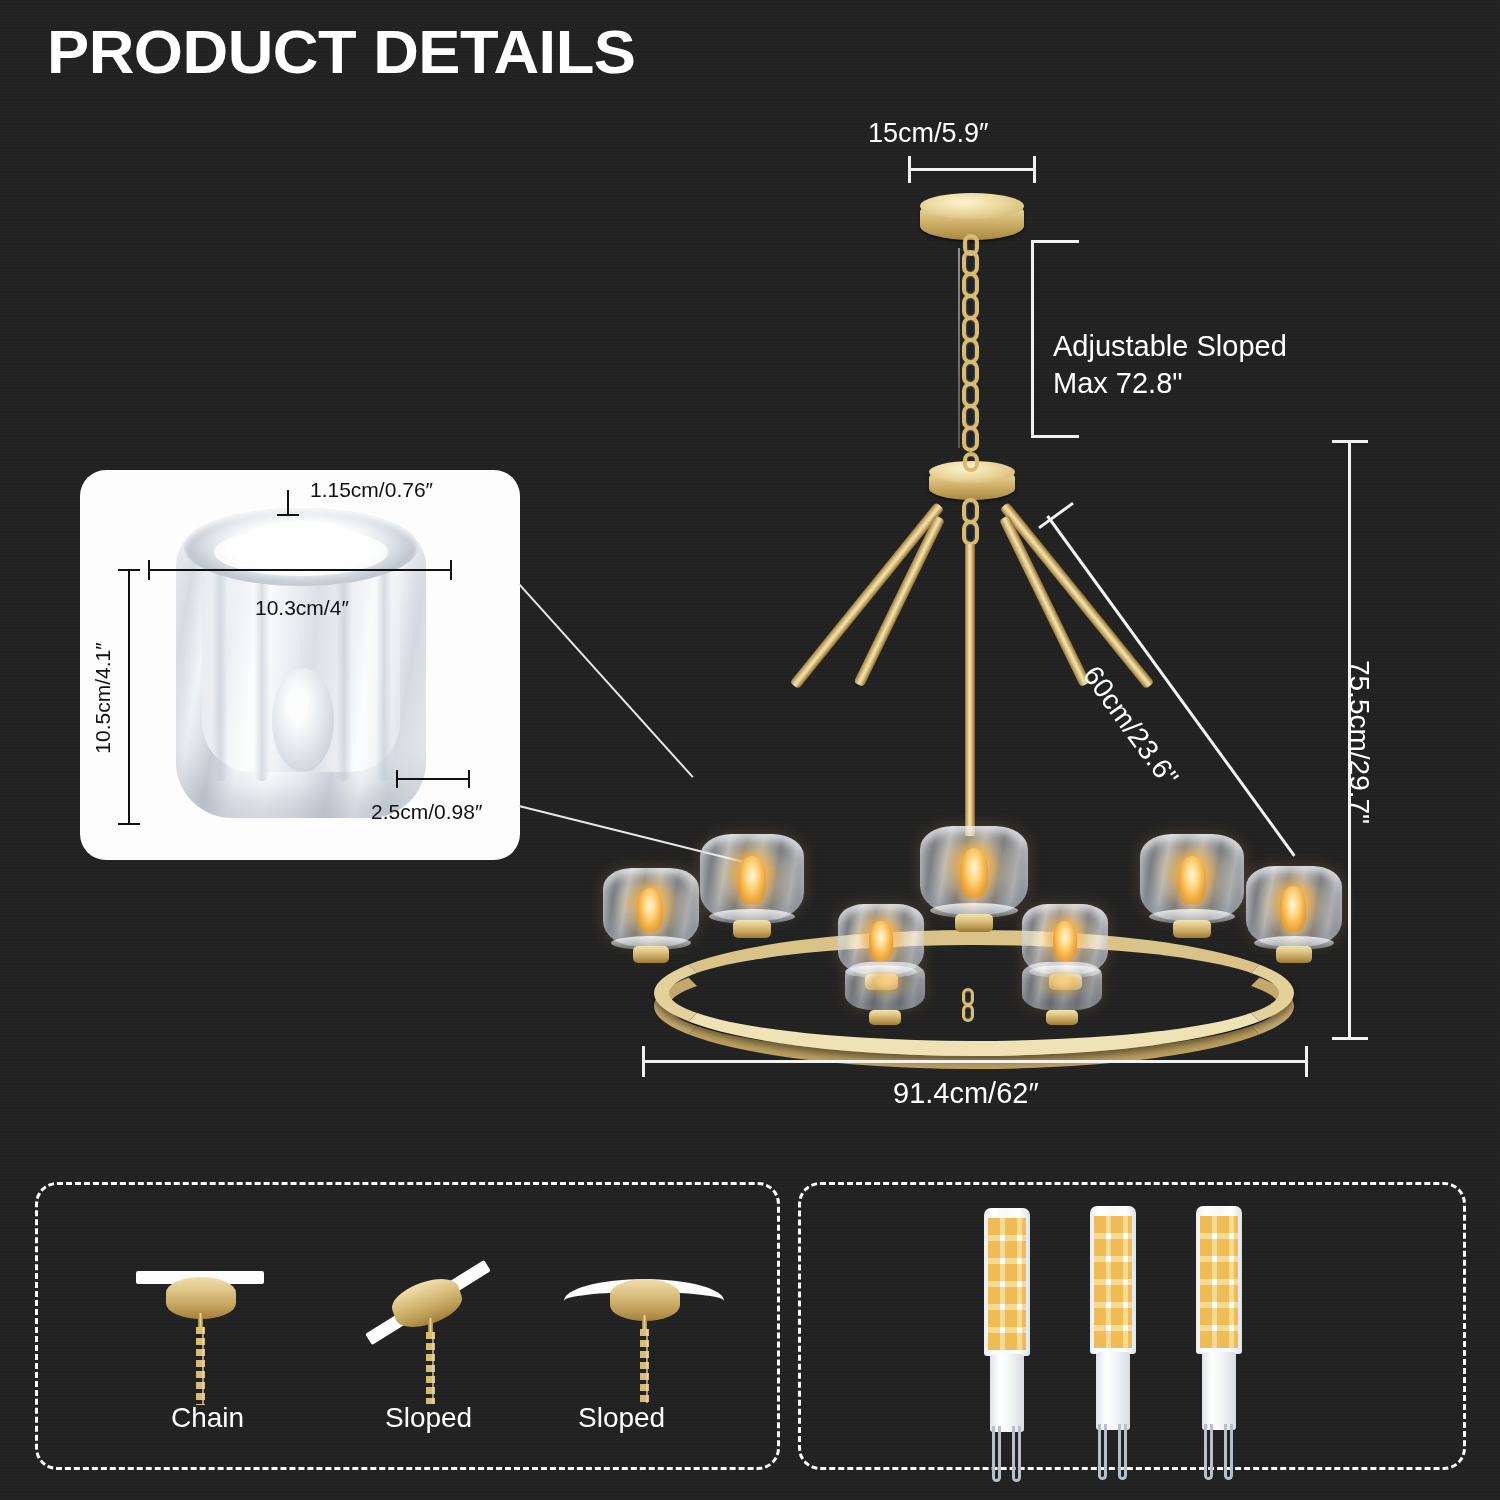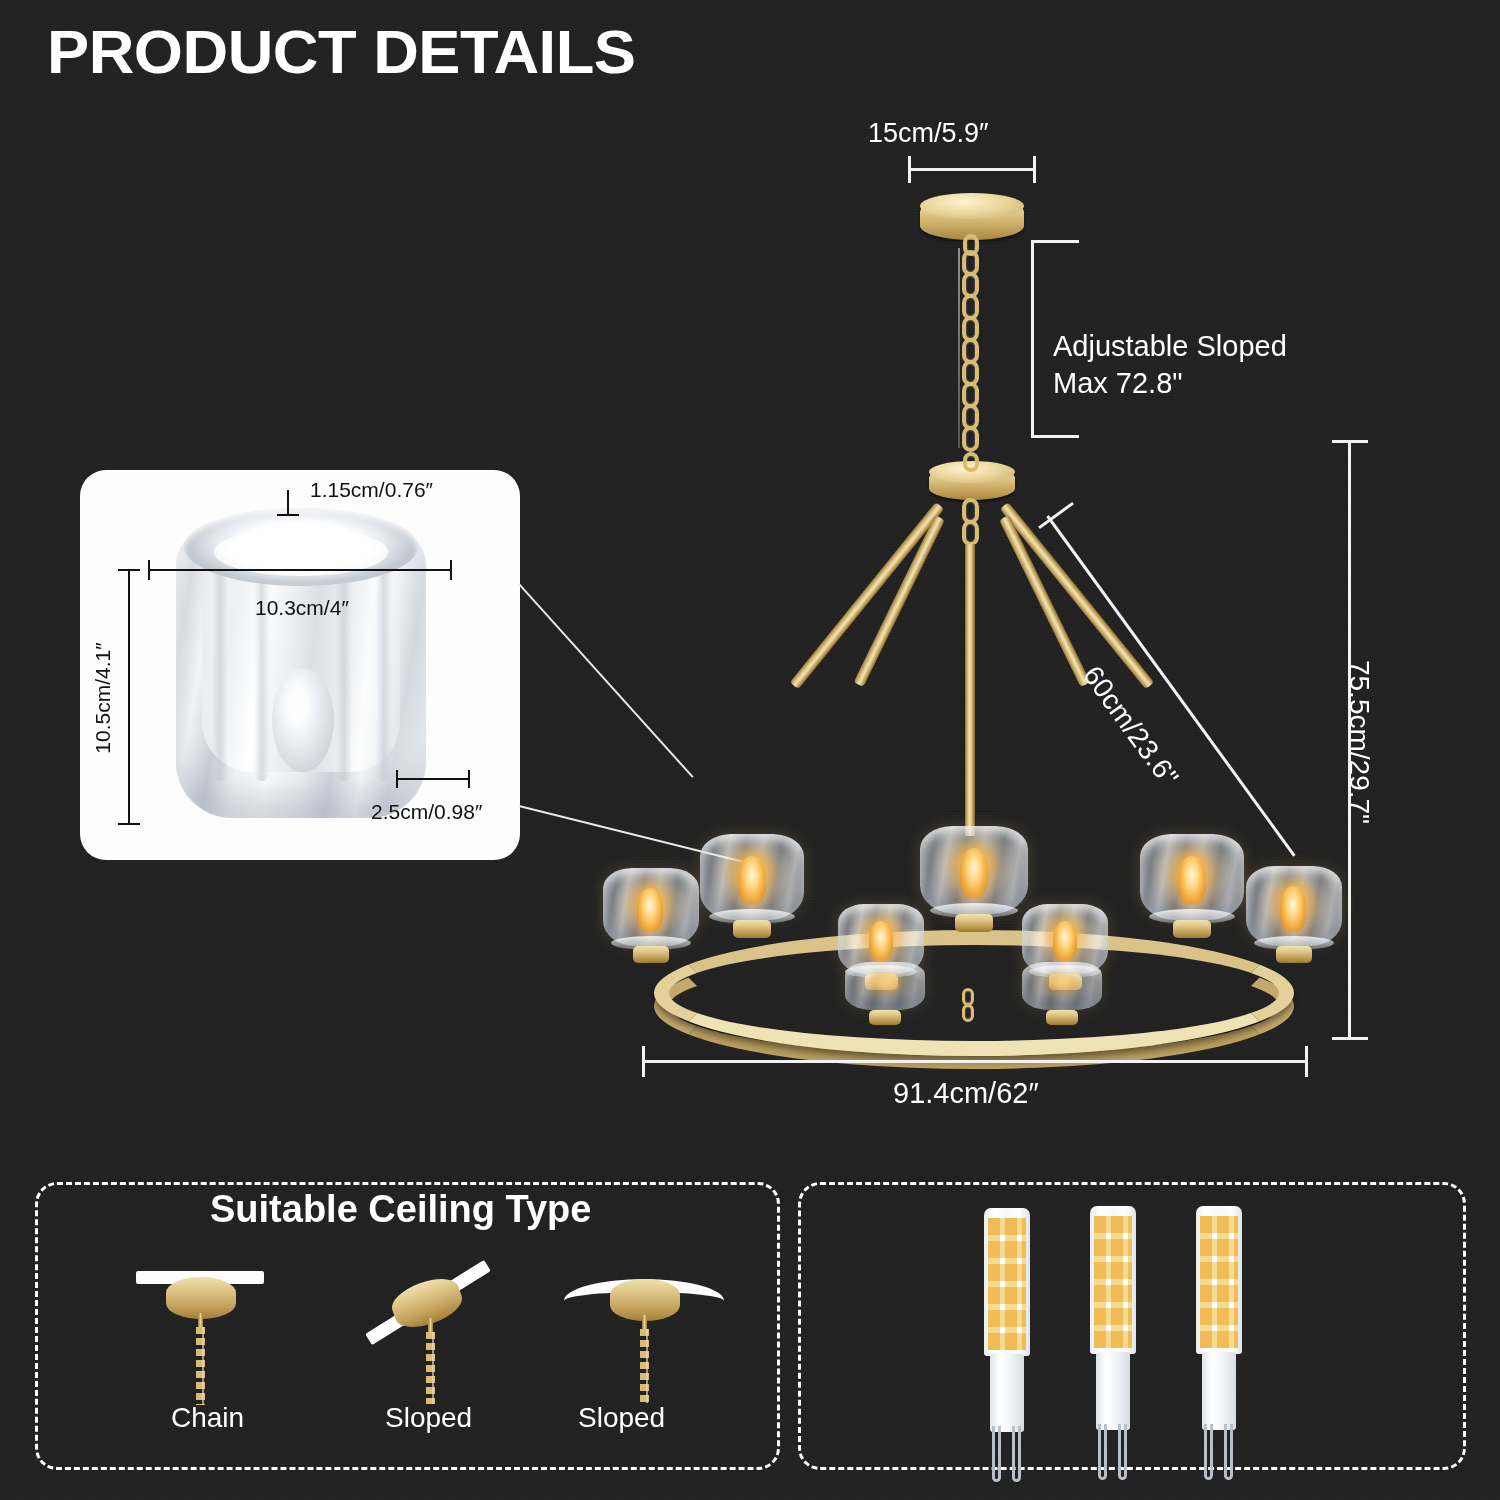--- a/index.html
+++ b/index.html
@@ -383,21 +383,20 @@
   <div class="wline" style="left:1332px; top:1037px; width:36px; height:3px;"></div>
   <div class="dimtxt" style="left:1277px; top:726px; font-size:28px; transform:rotate(90deg); transform-origin:center;">75.5cm/29.7"</div>
 
   <div class="wline" style="left:642px; top:1060px; width:666px; height:3px;"></div>
   <div class="wline" style="left:642px; top:1046px; width:3px; height:31px;"></div>
   <div class="wline" style="left:1305px; top:1046px; width:3px; height:31px;"></div>
   <div class="dimtxt" style="left:893px; top:1077px; font-size:29px;">91.4cm/62″</div>
 
   <div class="panel" style="left:35px; top:1182px; width:745px; height:288px;"></div>
 
-  <div class="panel-title" style="left:210px; top:1188px;">Suitable Ceiling Type</div>
 
   <div class="mount" style="left:106px; top:1255px; width:200px; height:150px;">
     <div class="ceil-flat" style="left:30px; top:16px; width:128px; height:13px;"></div>
     <div class="mnt-disc" style="left:60px; top:22px; width:70px; height:42px;"></div>
     <div class="mnt-stem" style="left:92px; top:58px; height:16px;"></div>
     <div class="mnt-chain" style="left:90px; top:72px; height:78px;"></div>
     <div class="mnt-wire" style="left:96px; top:72px; height:78px;"></div>
   </div>
   <div class="panel-label" style="left:171px; top:1402px;">Chain</div>
 

